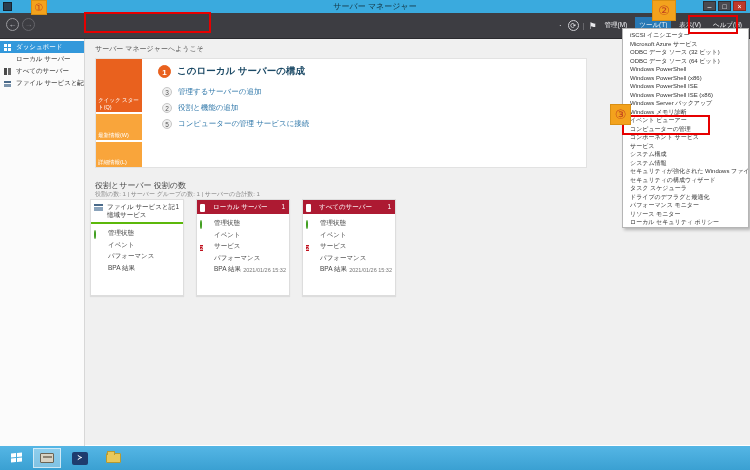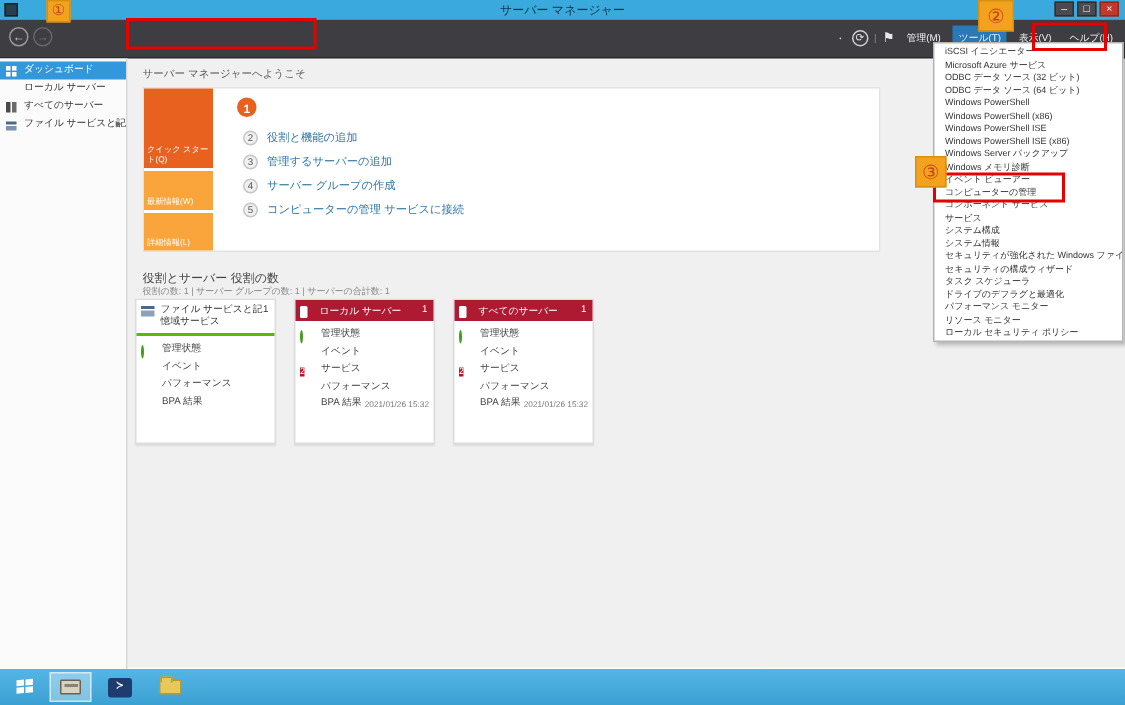--- a/index.html
+++ b/index.html
@@ -186,33 +186,30 @@
 
     <div class="welcome-panel">
       <div class="quick-col">
         <div class="q-tile t1">クイック スタート(Q)</div>
         <div class="q-tile t2">最新情報(W)</div>
         <div class="q-tile t3">詳細情報(L)</div>
       </div>
       <div class="steps">
         <div class="step-row primary">
           <span class="step-num">1</span>
+          <span class="step-label">このローカル サーバーの構成</span>
         </div>
         <div class="step-sub">
-          <div class="step-row">
-            <span class="step-num">2</span>
-            <span class="step-label">役割と機能の追加</span>
-          </div>
           <div class="step-row">
             <span class="step-num">3</span>
             <span class="step-label">管理するサーバーの追加</span>
           </div>
           <div class="step-row">
-            <span class="step-num">4</span>
-            <span class="step-label">サーバー グループの作成</span>
+            <span class="step-num">2</span>
+            <span class="step-label">役割と機能の追加</span>
           </div>
           <div class="step-row">
             <span class="step-num">5</span>
             <span class="step-label">コンピューターの管理 サービスに接続</span>
           </div>
         </div>
       </div>
     </div>
 
     <div class="roles-title">役割とサーバー 役割の数</div>

